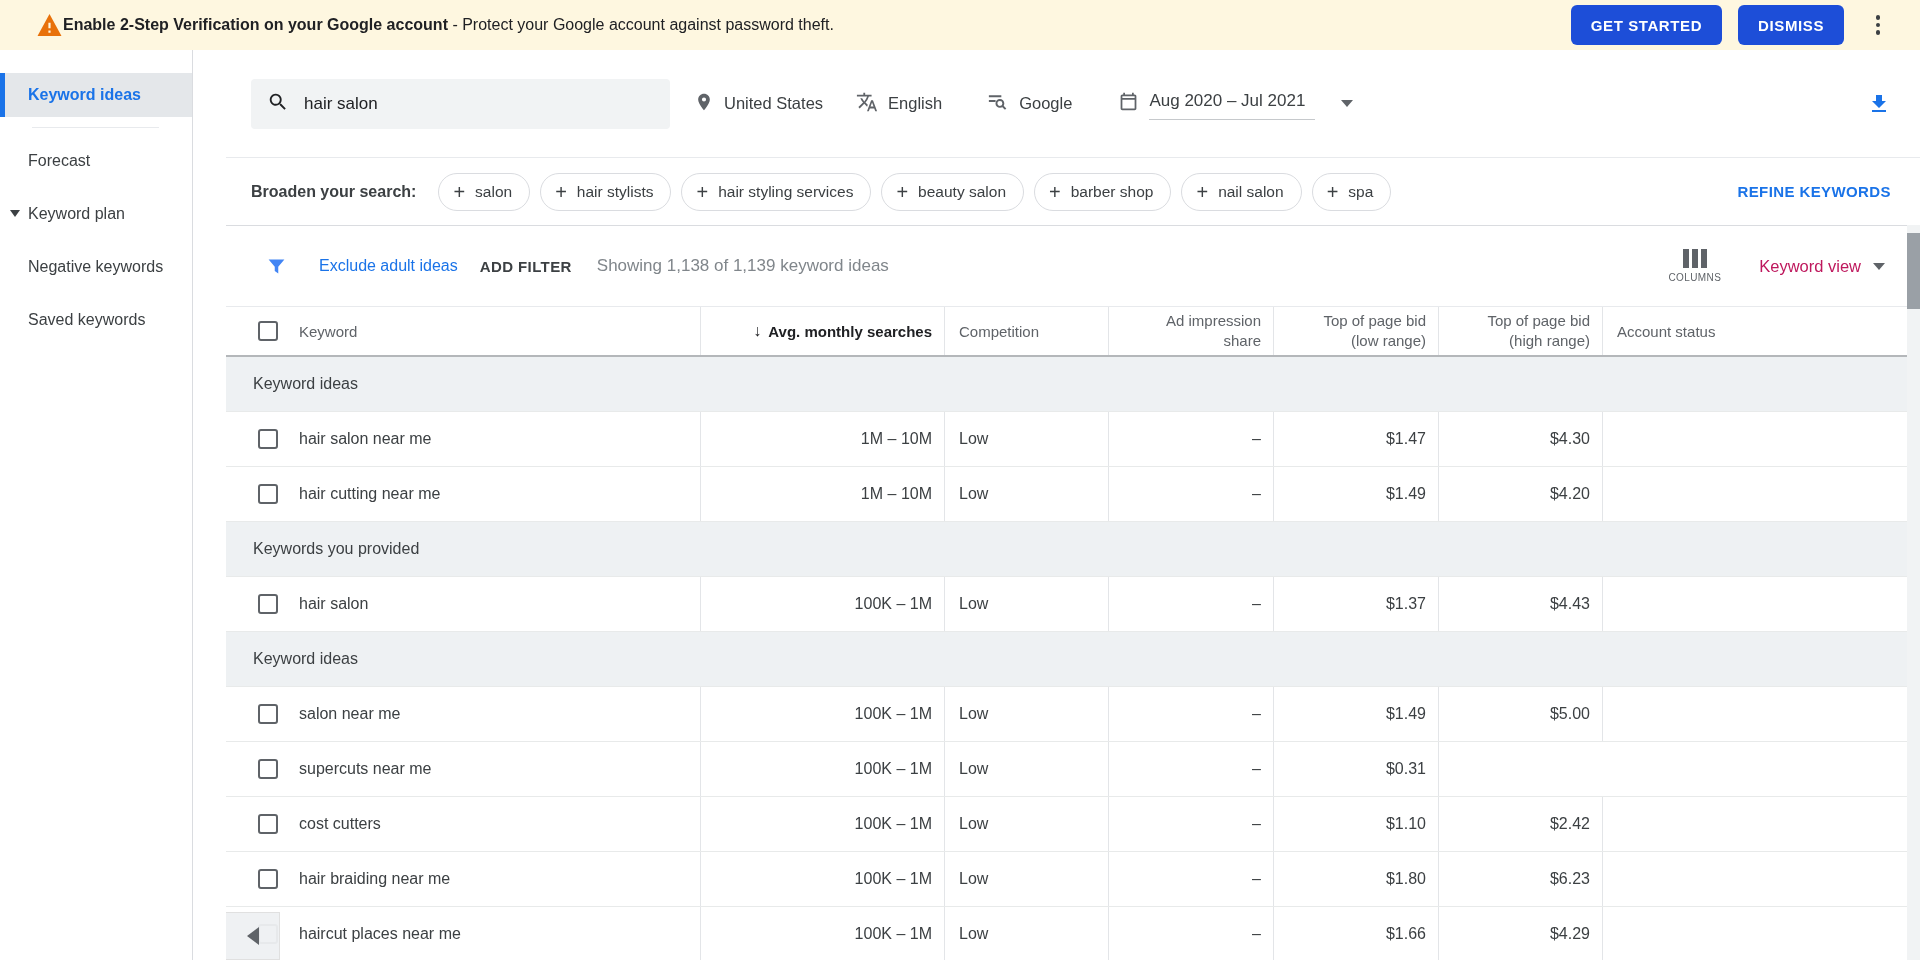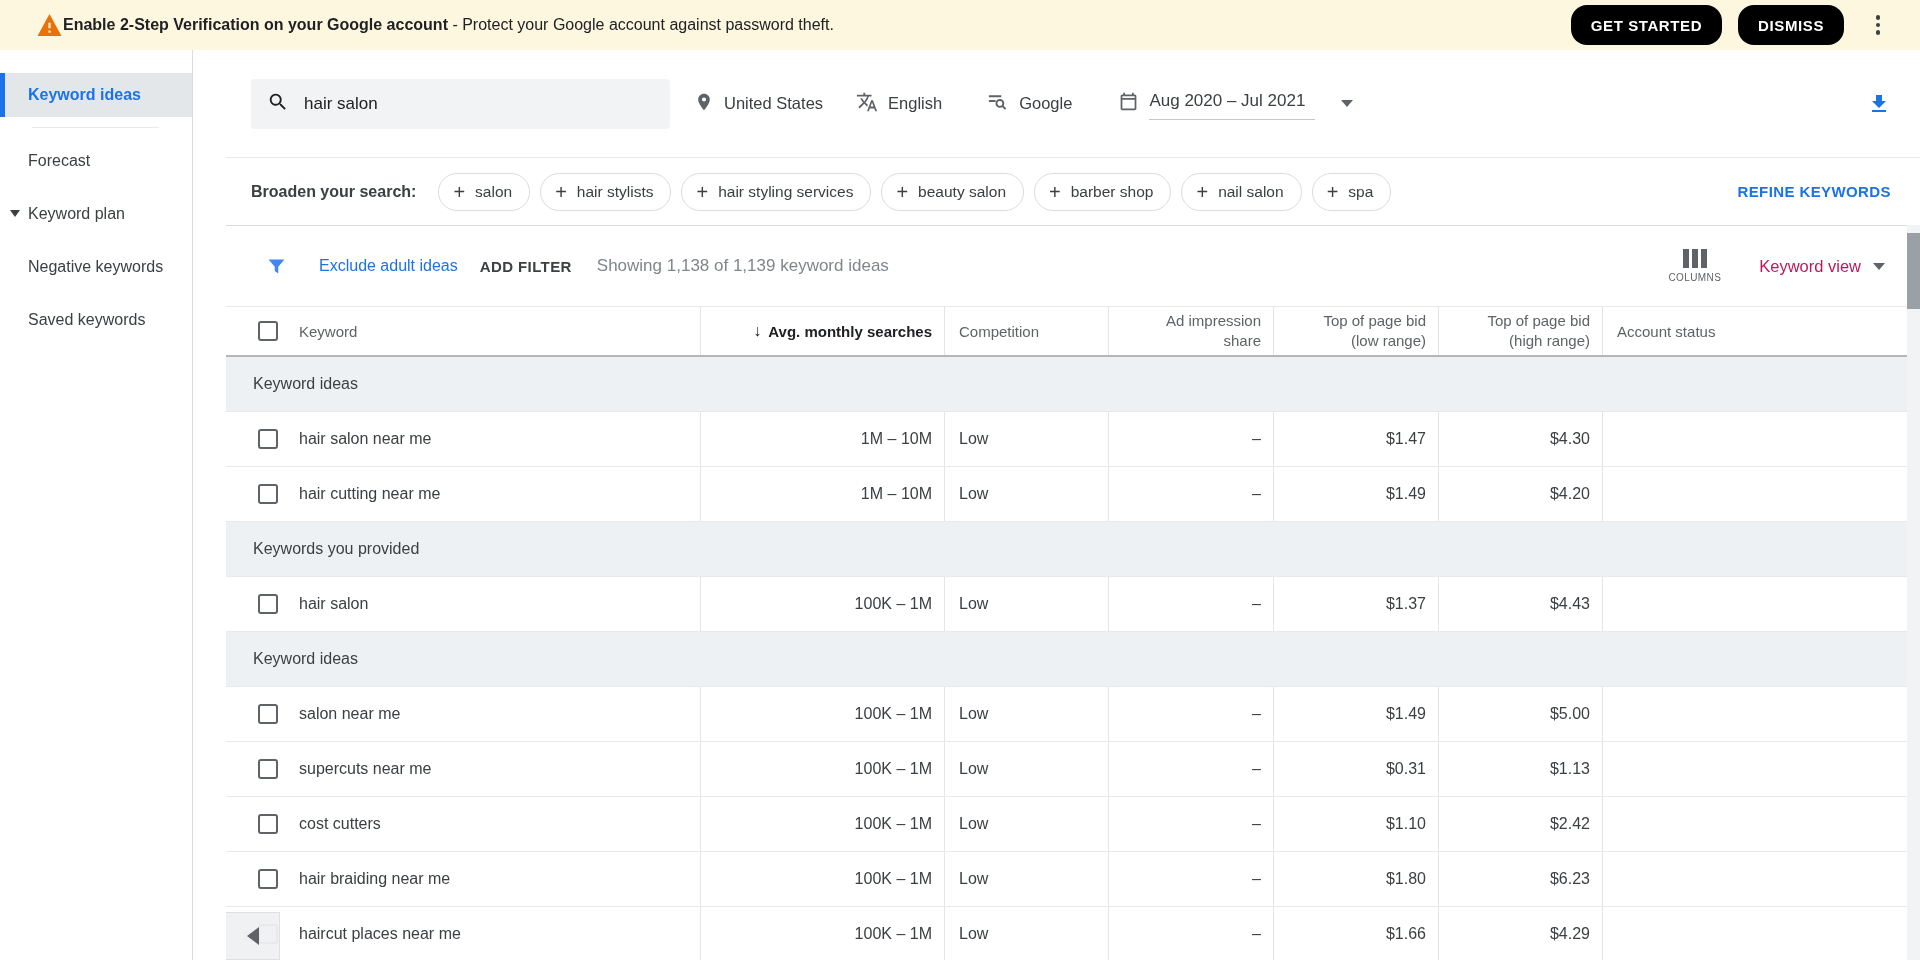--- a/index.html
+++ b/index.html
@@ -6,21 +6,21 @@
   html,body { width:1920px; height:960px; overflow:hidden; background:#fff;
     font-family:"Liberation Sans","DejaVu Sans",sans-serif; color:#3c4043; }
   .app { width:1920px; height:960px; display:flex; flex-direction:column; }
 
   
   .banner { height:50px; background:#fef7e0; display:flex; align-items:center; flex:0 0 50px; }
   .banner .warn { margin-left:36px; display:flex; }
   .banner .msg { font-size:16px; color:#202124; }
   .banner .msg b { font-weight:bold; }
   .banner .spacer { flex:1; }
-  .cta { height:40px; border:none; border-radius:16px; background:#000000; color:#fff;
+  .cta { height:40px; border:none; border-radius:6px; background:#1d4ed8; color:#fff;
     font-family:inherit; font-size:15px; font-weight:bold; letter-spacing:.6px;
     padding:0 20px; margin-left:16px; cursor:pointer; }
   .kebab { width:40px; height:40px; margin:0 22px 0 14px; display:flex; flex-direction:column;
     align-items:center; justify-content:center; gap:3px; cursor:pointer; }
   .kebab i { width:4.5px; height:4.5px; border-radius:50%; background:#3c4043; }
 
   
   .main { flex:1; display:flex; min-height:0;gap:33px; }
   .sidebar { width:193px; flex:0 0 193px; border-right:1px solid #dadce0; padding-top:23px; }
   .content { flex:1; position:relative; min-width:0; }
@@ -371,21 +371,20 @@
 
         <div class="grid trow">
           <div class="c-first">
               <span class="cb"></span>
             <span class="txt">supercuts near me</span>
             </div>
           <div class="c-right c-sep">100K – 1M</div>
           <div class="c-left c-sep">Low</div>
           <div class="c-right c-sep">–</div>
           <div class="c-right c-sep">$0.31</div>
-          <div class="c-right c-sep">$1.13</div>
           <div class="c-left c-sep"></div>
         </div>
 
         <div class="grid trow">
           <div class="c-first">
               <span class="cb"></span>
             <span class="txt">cost cutters</span>
             </div>
           <div class="c-right c-sep">100K – 1M</div>
           <div class="c-left c-sep">Low</div>

